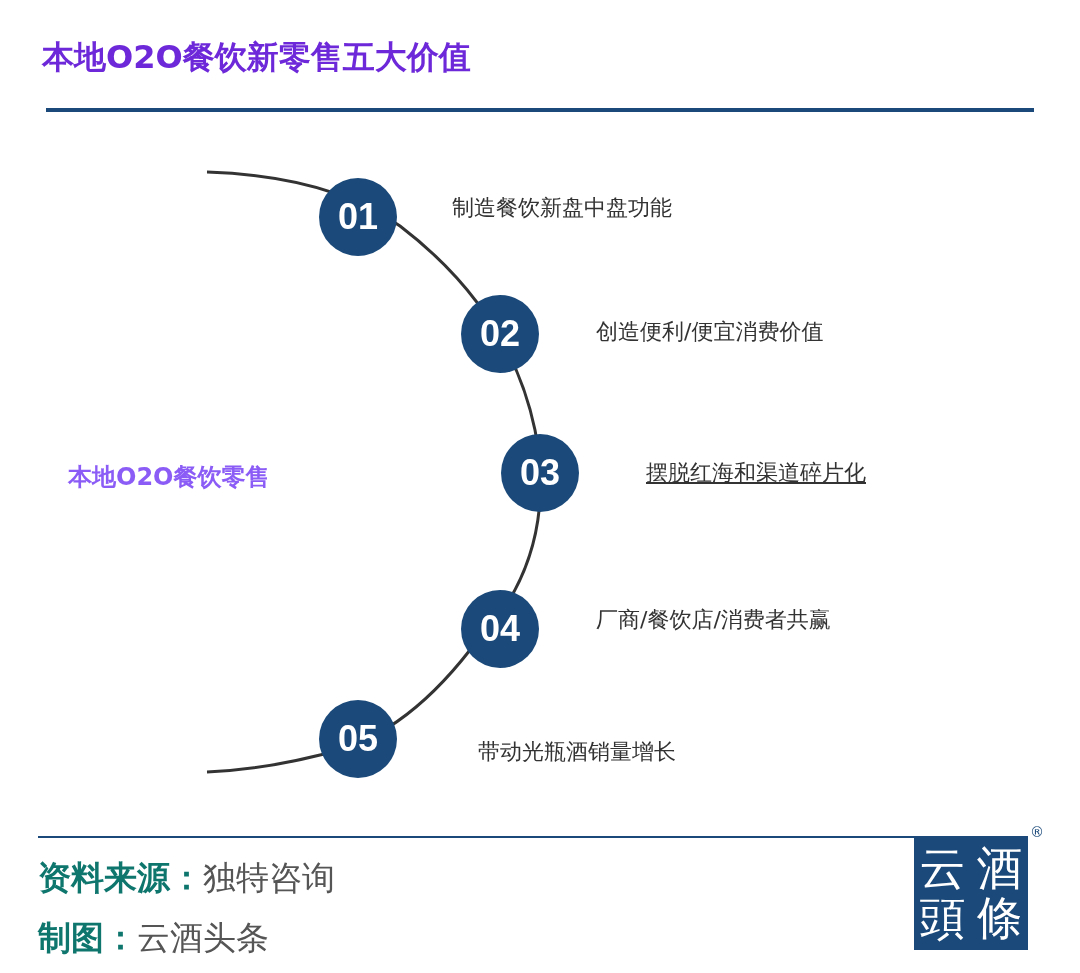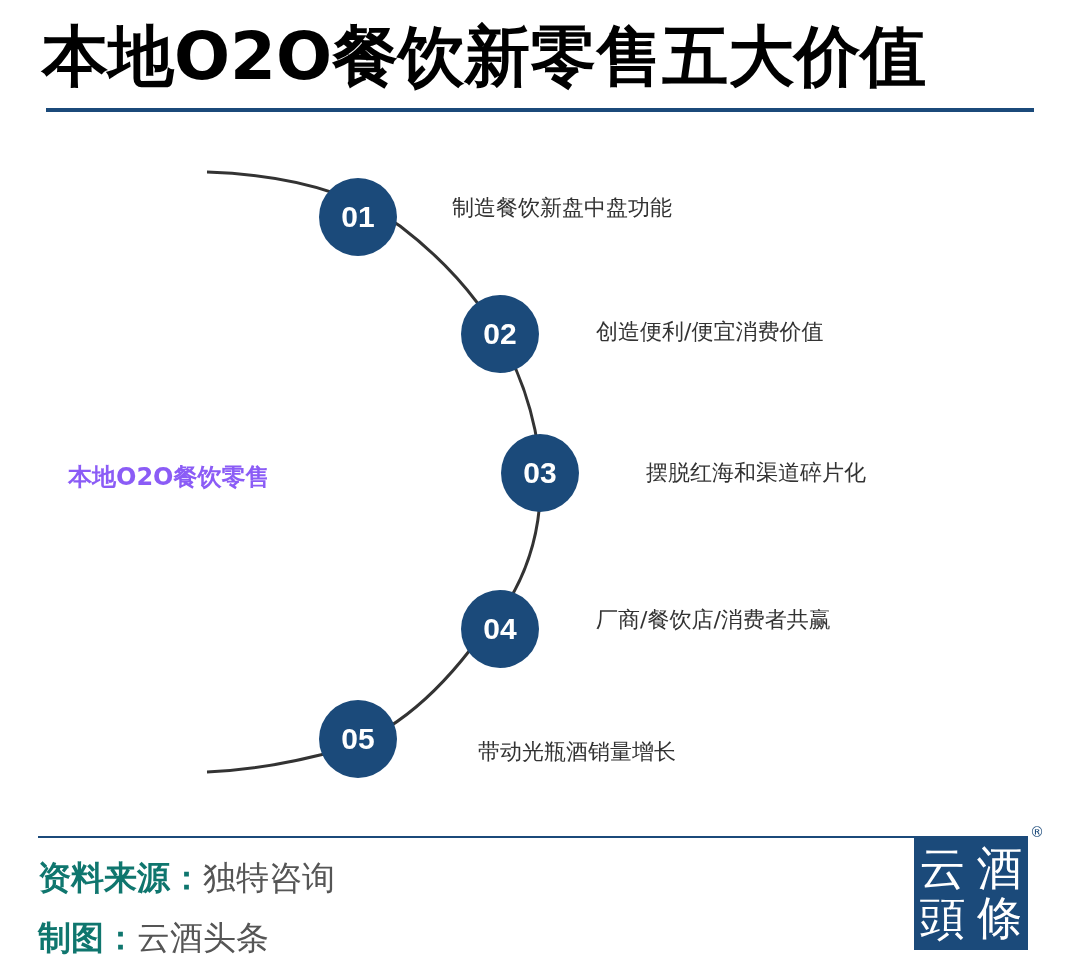--- a/index.html
+++ b/index.html
@@ -1,23 +1,23 @@
 <!DOCTYPE html>
 <html><head>
 <meta charset="utf-8">
 <style>
   html, body { margin: 0; padding: 0; background: #ffffff; }
   body { width: 1080px; height: 973px; position: relative; overflow: hidden;
          font-family: "DejaVu Sans", "Liberation Sans", sans-serif; }
-  .title { position: absolute; left: 42px; top: 22px; font-size: 66px; font-weight: bold;
-           color: #000000; letter-spacing: 0px; line-height: 70px; white-space: nowrap; }
+  .title { position: absolute; left: 42px; top: 22px; font-size: 32px; font-weight: bold;
+           color: #6d28d9; letter-spacing: 0px; line-height: 70px; white-space: nowrap; }
   .title-rule { position: absolute; left: 46px; top: 108px; width: 988px; height: 4px; background: #1b4a7a; }
   svg.arc { position: absolute; left: 0; top: 0; }
   .circle { position: absolute; width: 78px; height: 78px; border-radius: 50%; background: #1b4a7a;
-            color: #fff; font-weight: bold; font-size: 30px; display: flex; align-items: center;
+            color: #fff; font-weight: bold; font-size: 36px; display: flex; align-items: center;
             justify-content: center; font-family: "Liberation Sans", sans-serif; }
   .item-text { position: absolute; font-size: 22px; color: #333333; white-space: nowrap; line-height: 40px; }
   .center-label { position: absolute; left: 68px; top: 455px; font-size: 24px; font-weight: bold;
                   color: #8b5cf6; white-space: nowrap; line-height: 44px; }
   .footer-rule { position: absolute; left: 38px; top: 836px; width: 880px; height: 2px; background: #1b4a7a; }
   .footer-line { position: absolute; left: 38px; font-size: 33px; white-space: nowrap; line-height: 40px; }
   .footer-line .k { color: #0f766e; font-weight: bold; }
   .footer-line .v { color: #555; }
   .logo { position: absolute; left: 914px; top: 836px; width: 114px; height: 114px; background: #1b4a7a;
           color: #fff; font-family: "DejaVu Serif", "Liberation Serif", serif; font-size: 46px;
@@ -46,21 +46,21 @@
   </div>
 <div class="circle" style="left:461px; top:590px;">
     <span>04</span>
   </div>
 <div class="circle" style="left:319px; top:700px;">
     <span>05</span>
   </div>
 
 <div class="item-text" style="left:452px; top:188px;">制造餐饮新盘中盘功能</div>
 <div class="item-text" style="left:596px; top:312px;">创造便利/便宜消费价值</div>
-<div class="item-text" style="left:646px; top:453px;">摆脱红海和渠道碎片化</div>
+<div class="item-text" style="left:646px; top:453px;text-decoration:underline;">摆脱红海和渠道碎片化</div>
 <div class="item-text" style="left:596px; top:600px;">厂商/餐饮店/消费者共赢</div>
 <div class="item-text" style="left:478px; top:732px;">带动光瓶酒销量增长</div>
 
 <div class="center-label">本地O2O餐饮零售</div>
 
 <div class="footer-rule"></div>
 <div class="footer-line" style="top:858px;">
   <span class="k">资料来源：</span><span class="v">独特咨询</span>
 </div>
 <div class="footer-line" style="top:918px;">

